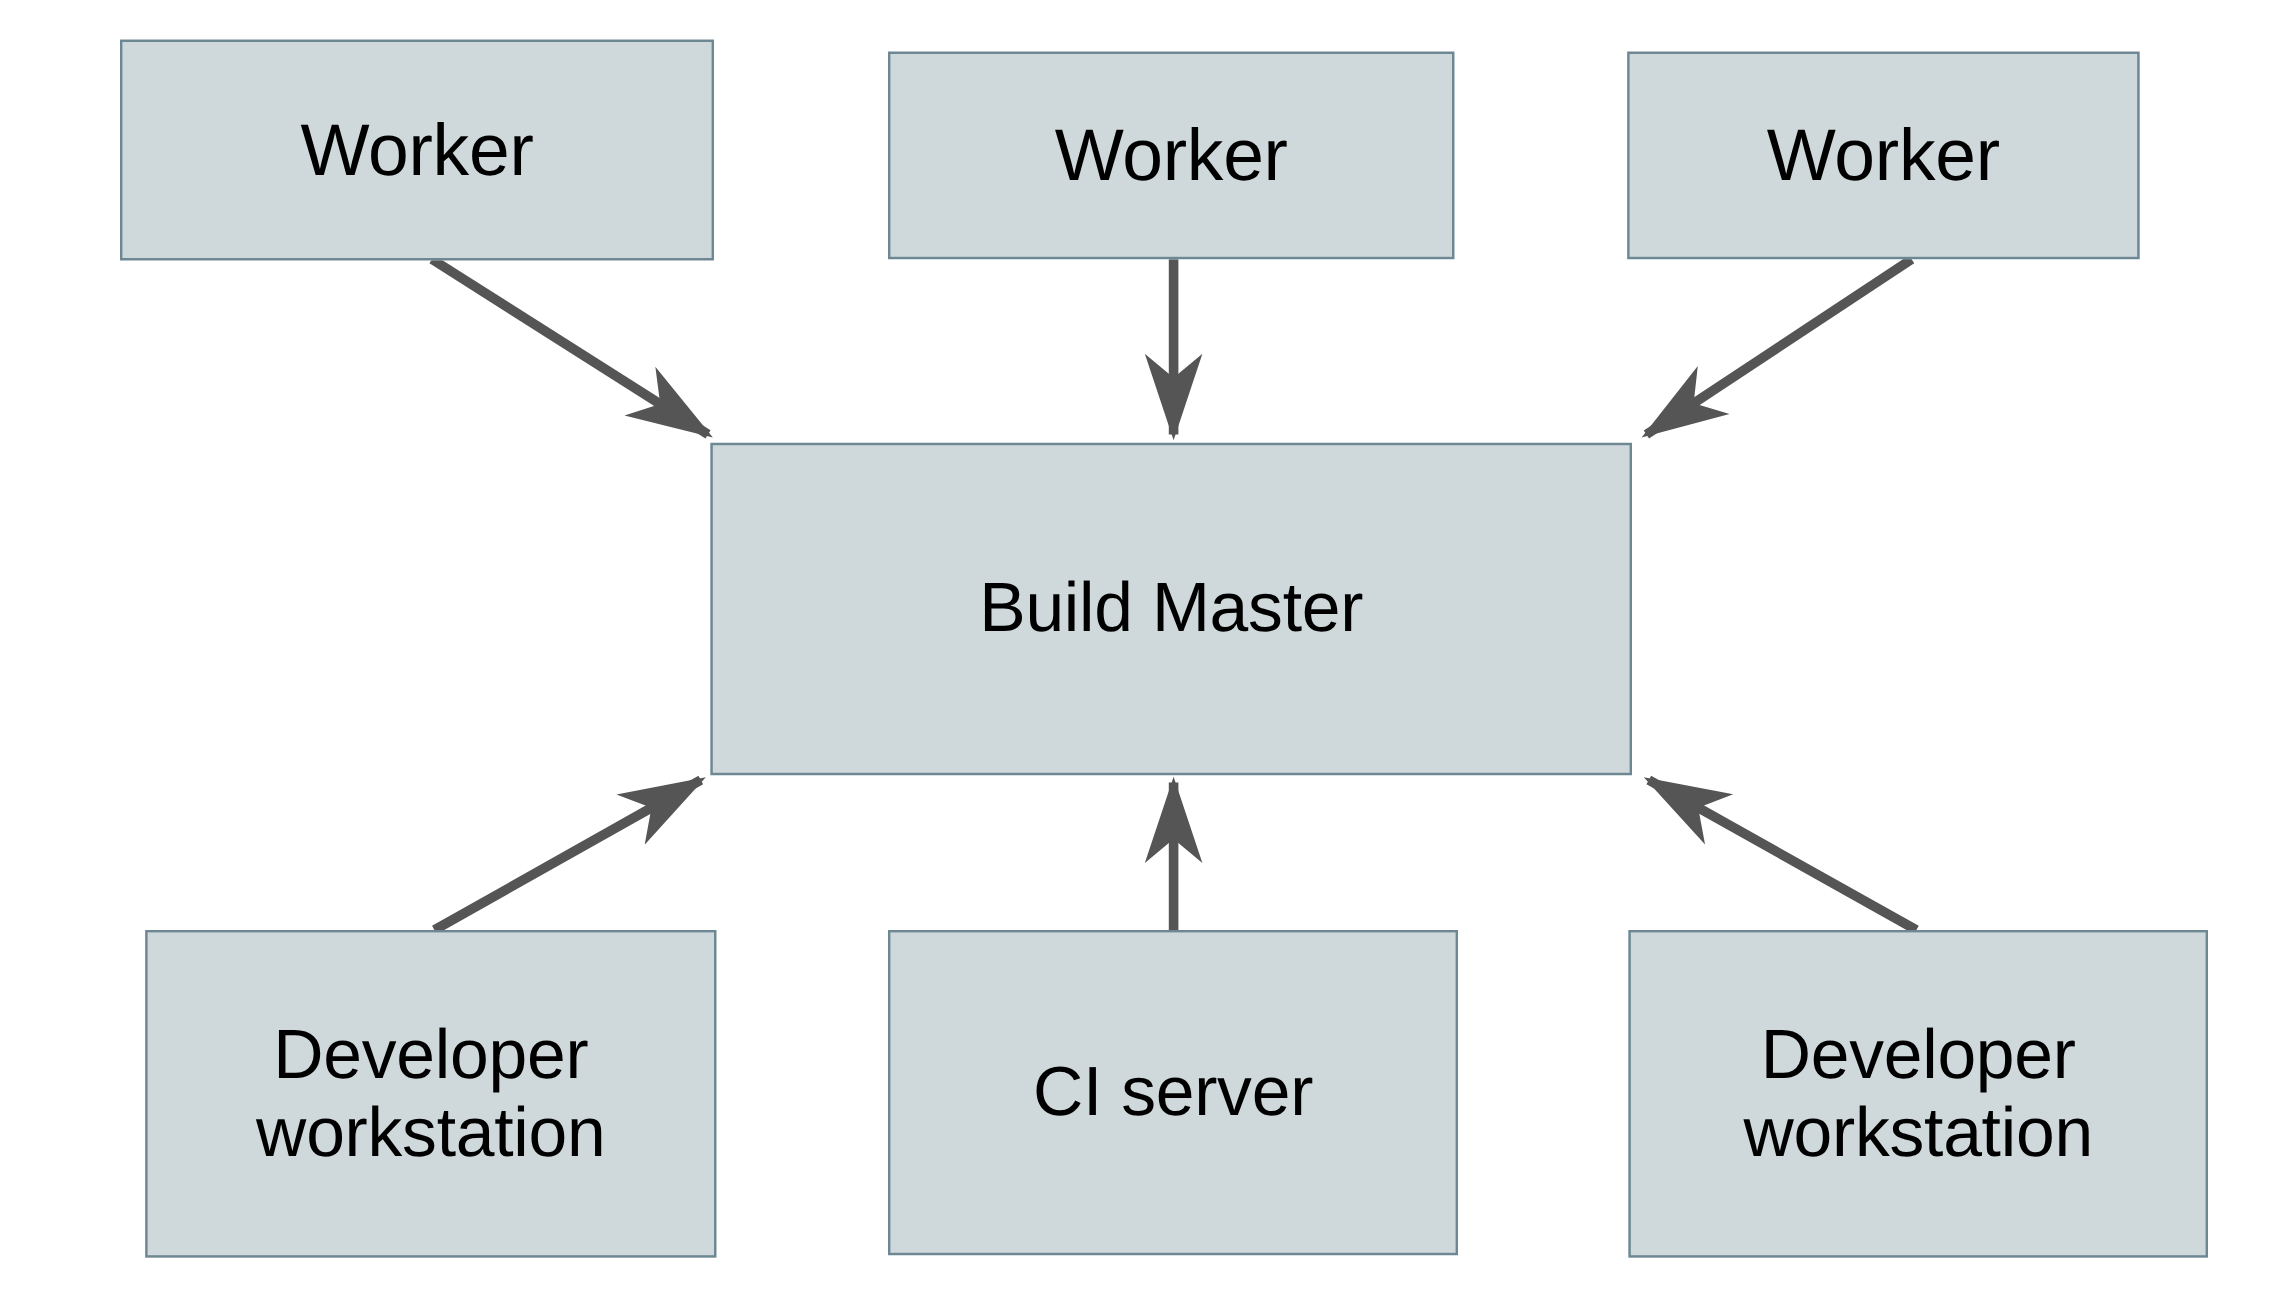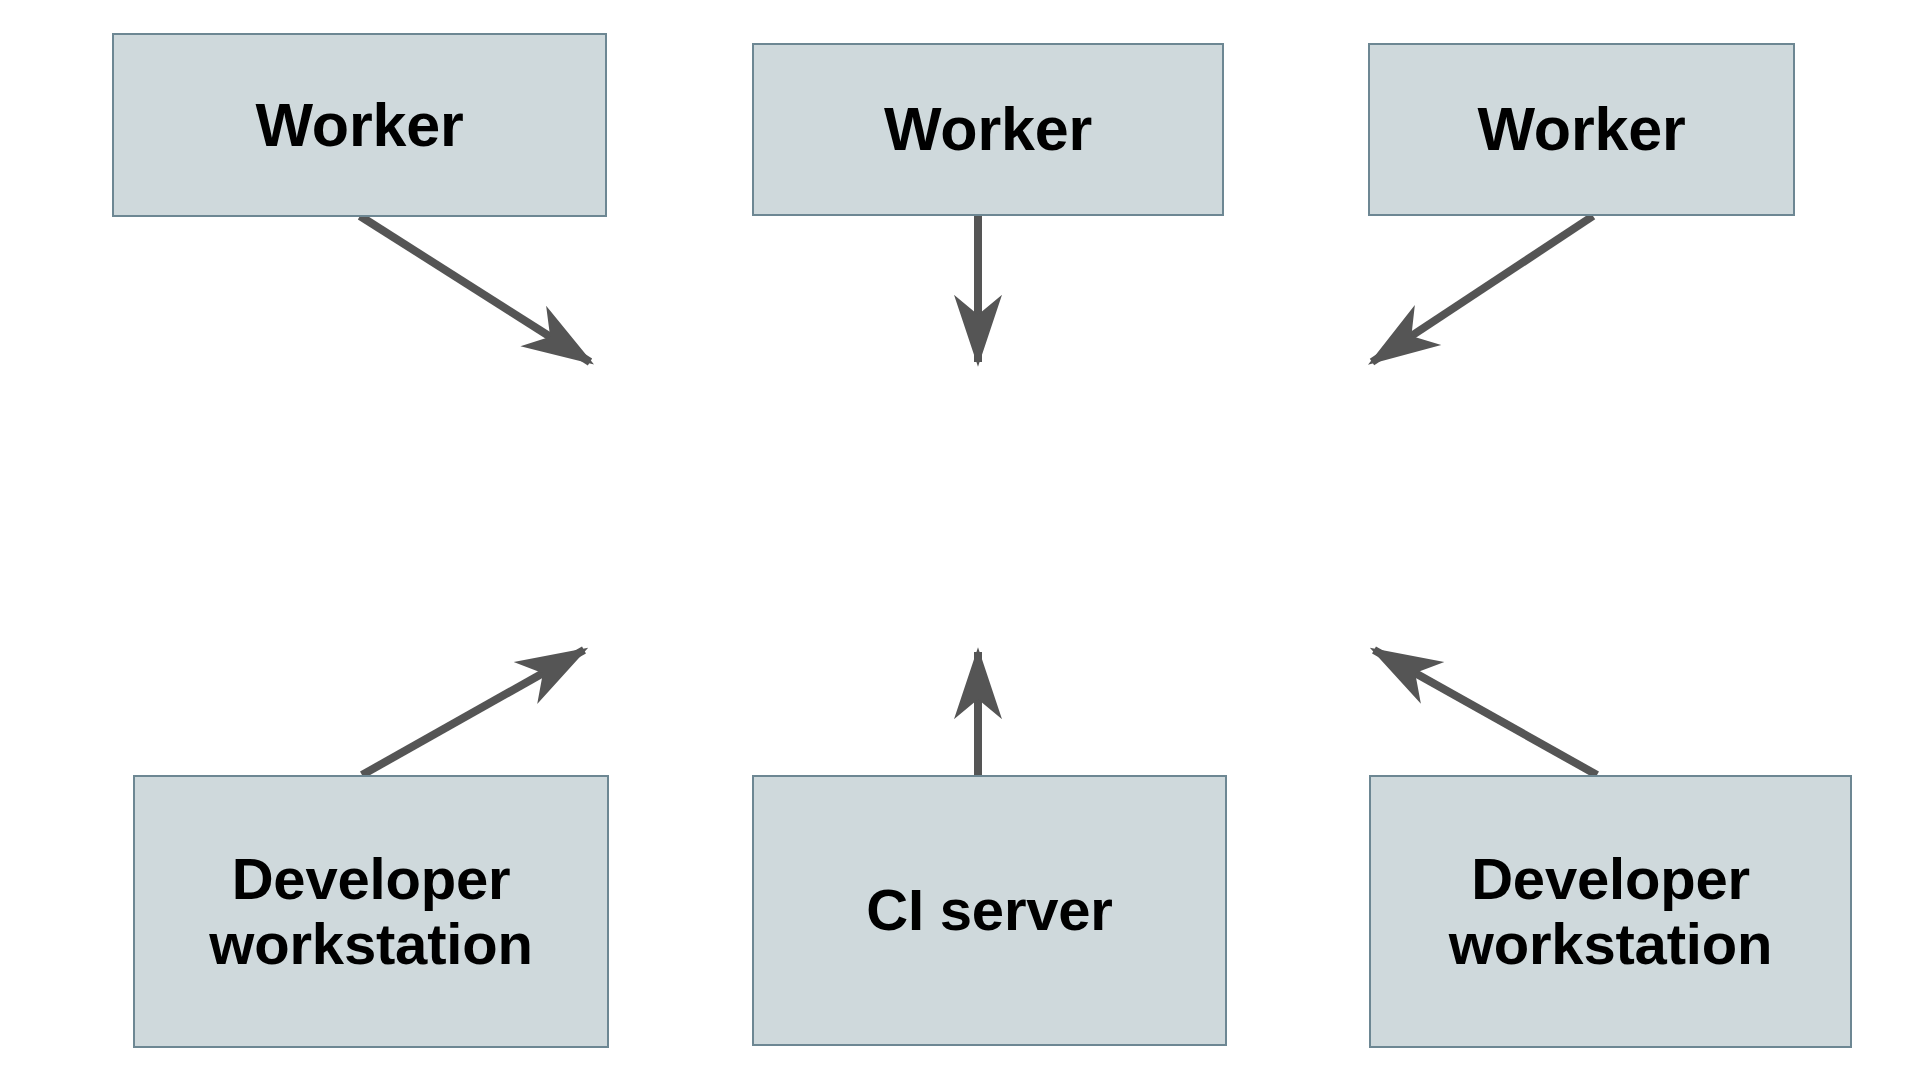--- a/index.html
+++ b/index.html
@@ -27,23 +27,22 @@
     position: absolute;
     box-sizing: border-box;
     background: #cfd9dc;
     border: 2px solid #6d8793;
     display: flex;
     align-items: center;
     justify-content: center;
     text-align: center;
     color: #000000;
     line-height: 1.12;
-    font-weight: 700;
+    font-weight: 400;
     letter-spacing: -0.2px;
-    margin-left: 12px;
   }
   .node .label {
     display: block;
     white-space: pre-line;
     padding: 0 6px;
   }
   
   #node-worker-1   { left: 100px; top: 33px;  width: 495px; height: 184px; font-size: 61px; }
   #node-worker-2   { left: 740px; top: 43px;  width: 472px; height: 173px; font-size: 61px; }
   #node-worker-3   { left: 1356px;top: 43px;  width: 427px; height: 173px; font-size: 61px; }
@@ -82,20 +81,23 @@
   </div>
 
   <div class="node" id="node-worker-2">
     <span class="label">Worker</span>
   </div>
 
   <div class="node" id="node-worker-3">
     <span class="label">Worker</span>
   </div>
 
+  <div class="node" id="node-build-master">
+    <span class="label">Build Master</span>
+  </div>
 
   <div class="node" id="node-dev-left">
     <span class="label">Developer
 workstation</span>
   </div>
 
   <div class="node" id="node-ci-server">
     <span class="label">CI server</span>
   </div>
 

